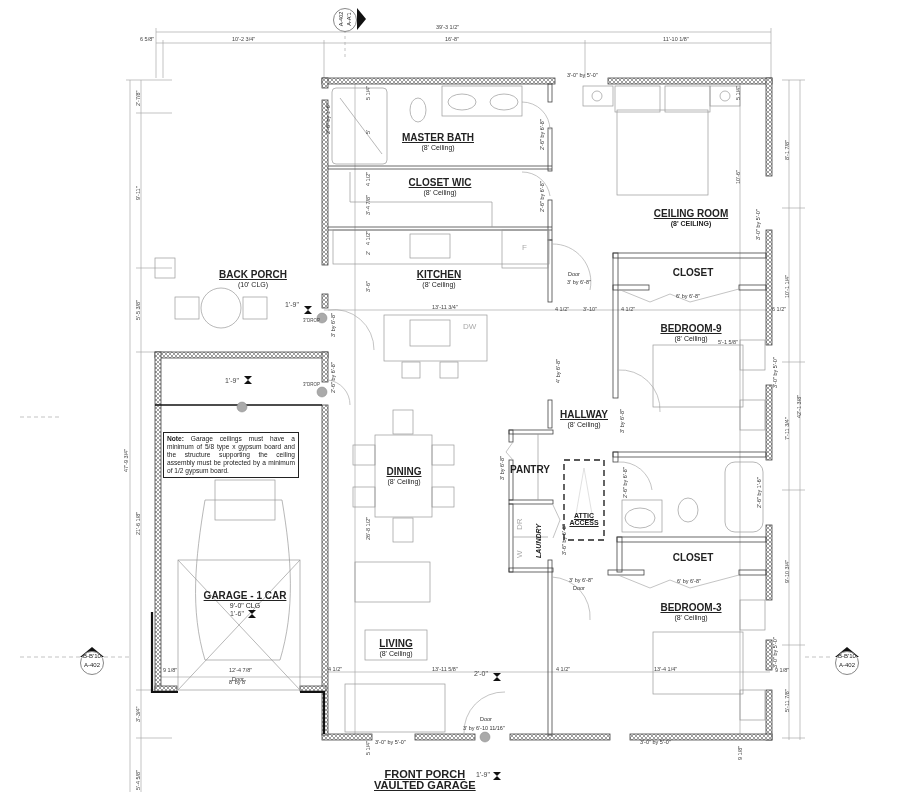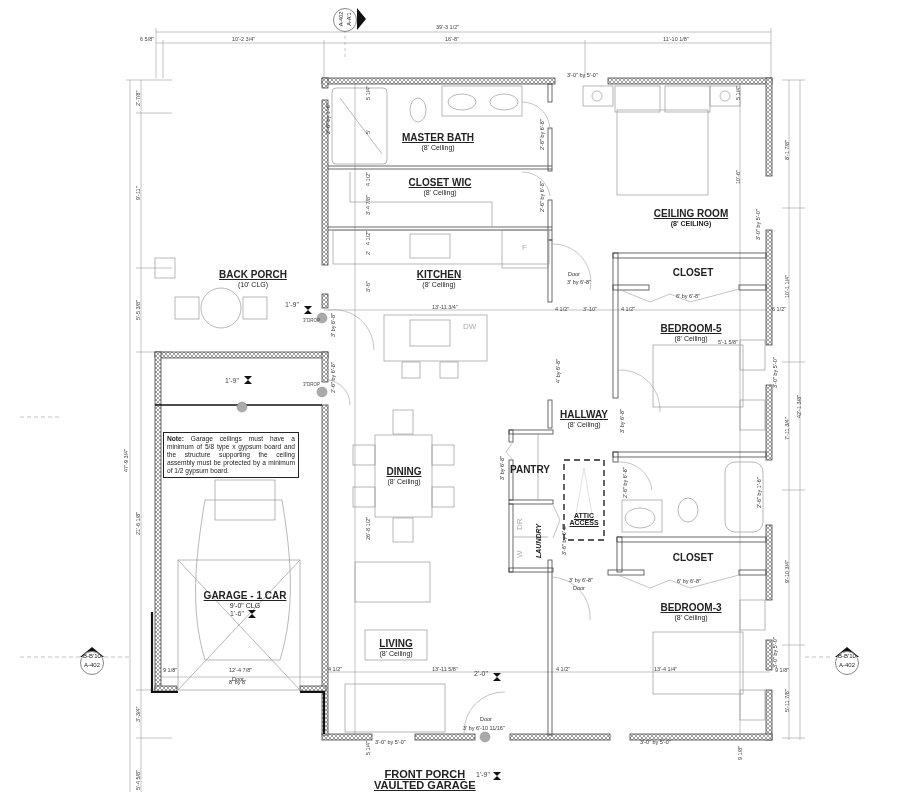--- a/index.html
+++ b/index.html
@@ -321,21 +321,21 @@
   <span class="s">(8' Ceiling)</span>
 </div>
 <div class="lbl room" style="left:229px;top:270px;margin-left:24px;">
   <span class="t">BACK PORCH</span>
   <span class="s">(10' CLG)</span>
 </div>
 <div class="lbl room" style="left:693px;top:268px;">
   <span class="t" style="text-decoration:none;">CLOSET</span>
 </div>
 <div class="lbl room" style="left:691px;top:324px;">
-  <span class="t">BEDROOM-5</span>
+  <span class="t">BEDROOM-9</span>
   <span class="s">(8' Ceiling)</span>
 </div>
 <div class="lbl room" style="left:584px;top:410px;">
   <span class="t">HALLWAY</span>
   <span class="s">(8' Ceiling)</span>
 </div>
 <div class="lbl room" style="left:404px;top:467px;">
   <span class="t">DINING</span>
   <span class="s">(8' Ceiling)</span>
 </div>

